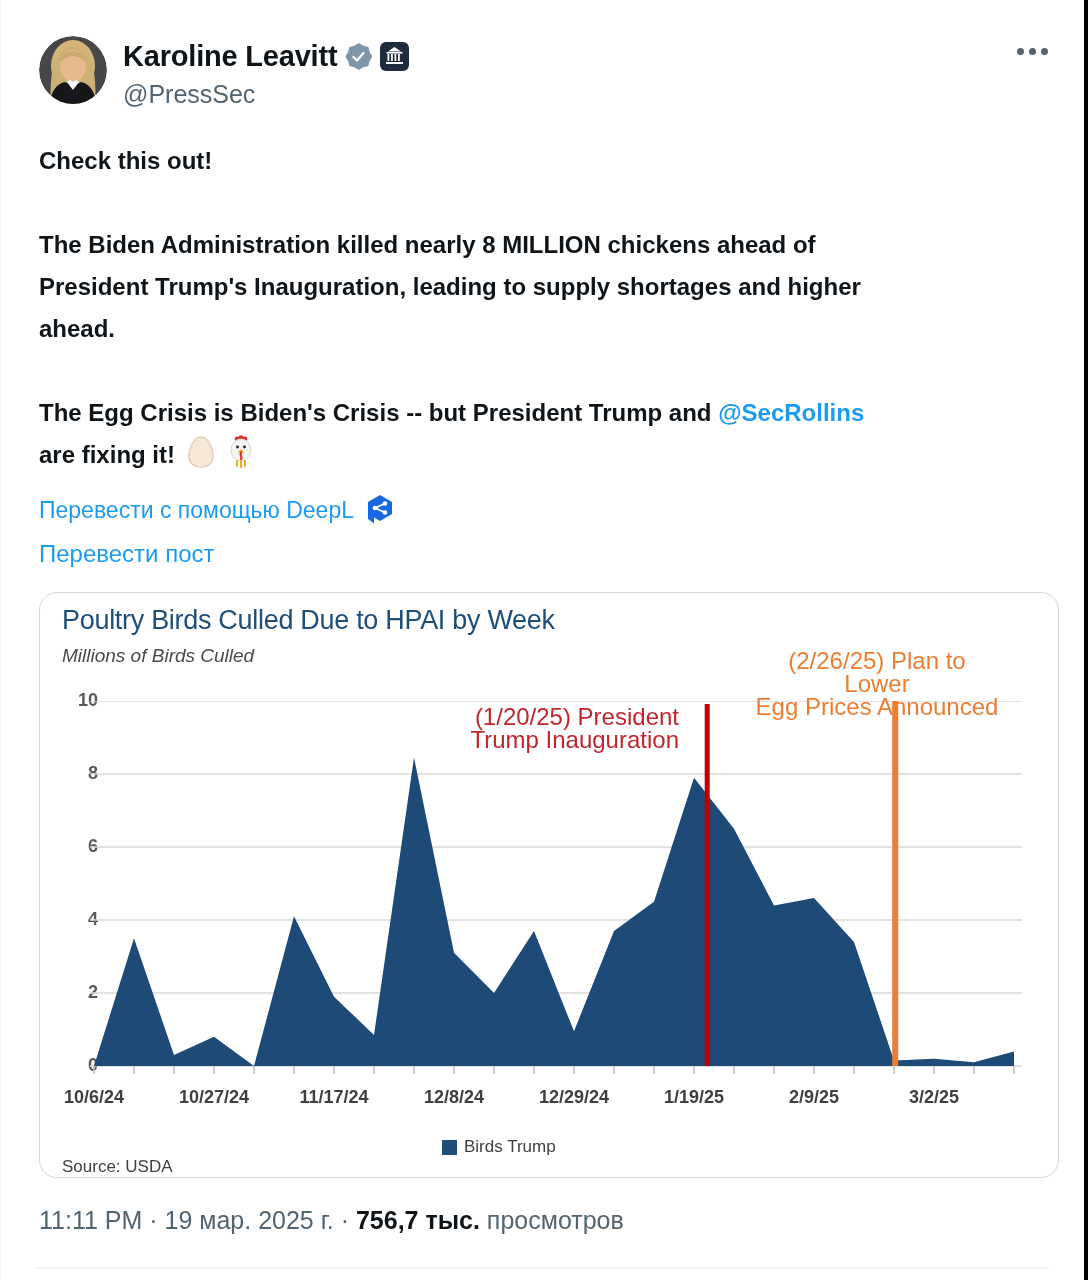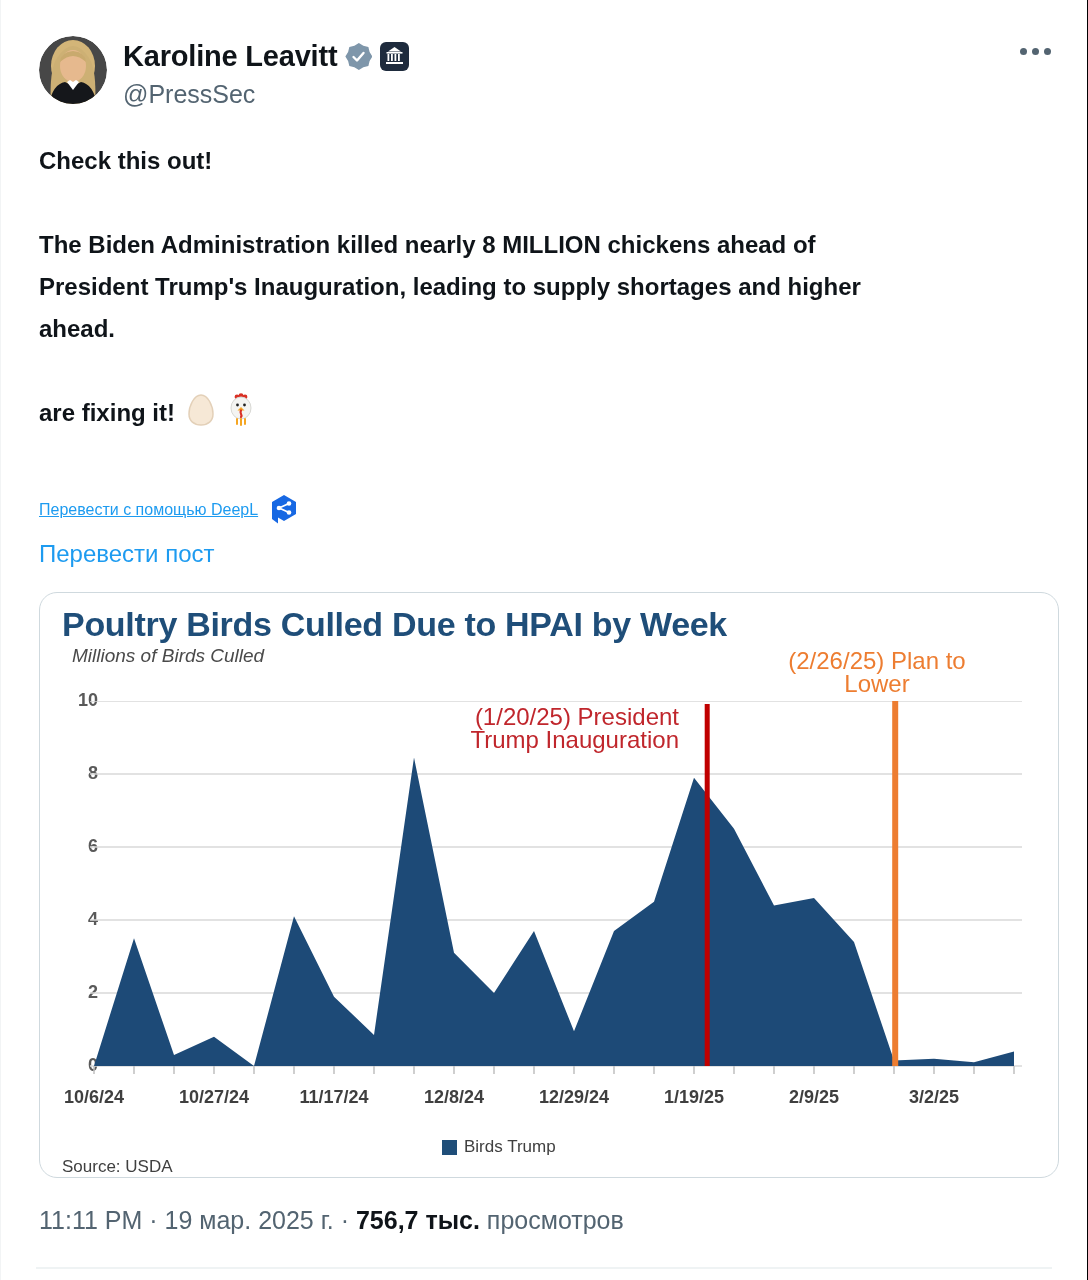--- a/index.html
+++ b/index.html
@@ -1,43 +1,43 @@
 <!DOCTYPE html>
 <html><head>
 <meta charset="utf-8">
 <style>
   html,body { margin:0; padding:0; background:#fff; }
   * { box-sizing:border-box; }
   .page {
     position:relative; width:1088px; height:1280px; background:#ffffff;
-    border-left:1px solid #f2f4f5; border-right:1px solid #000000;
+    border-left:1px solid #f2f4f5; border-right:4px solid #000000;
     font-family:"Liberation Sans", sans-serif; color:#0f1419; overflow:hidden;
   }
   
   .avatar { position:absolute; left:38px; top:36px; width:68px; height:68px; border-radius:50%; overflow:hidden; }
   .name-row { position:absolute; left:122px; top:40px; display:flex; align-items:center; gap:8px; }
   .author-name { font-size:29px; font-weight:bold; color:#0f1419; letter-spacing:-0.2px; }
   .verified { width:27px; height:27px; background:#7e96aa; display:inline-flex; align-items:center; justify-content:center;
     clip-path:polygon(50% 0%,66.5% 10.2%,85.3% 14.7%,89.8% 33.5%,100% 50%,89.8% 66.5%,85.3% 85.3%,66.5% 89.8%,50% 100%,33.5% 89.8%,14.7% 85.3%,10.2% 66.5%,0% 50%,10.2% 33.5%,14.7% 14.7%,33.5% 10.2%); }
   .wh-badge { width:29px; height:29px; background:#1e2b3d; border-radius:6px; display:inline-flex; align-items:center; justify-content:center; }
   .handle { position:absolute; left:122px; top:80px; font-size:25px; color:#536471; }
   .more-btn { position:absolute; right:36px; top:48px; display:flex; gap:5px; cursor:pointer; }
   .more-btn i { width:7px; height:7px; border-radius:50%; background:#536471; }
   
   .body-text { position:absolute; left:38px; top:140px; width:1010px; font-size:24px; line-height:42px; color:#0f1419;font-weight:bold; }
   .body-text .para { margin:0 0 42px 0; }
   .mention { color:#1d9bf0; text-decoration:none; }
   .emoji-svg { vertical-align:-5px; margin-left:6px; }
   .translate-row { position:absolute; left:38px; top:494px; display:flex; align-items:center; gap:10px; }
-  .deepl-link { font-size:16px; color:#1d9bf0; text-decoration:underline; cursor:pointer; }
+  .deepl-link { font-size:23px; color:#1d9bf0; cursor:pointer; }
   .translate-post { position:absolute; left:38px; top:540px; font-size:24px; color:#1d9bf0; cursor:pointer; }
   
   .card { position:absolute; left:38px; top:592px; width:1020px; height:586px; border:1px solid #cfd9de; border-radius:18px; background:#fff; overflow:hidden; }
-  .chart-title { position:absolute; left:22px; top:12px; font-size:34px; font-weight:bold; color:#1f4e79; letter-spacing:-0.3px; }
-  .chart-subtitle { position:absolute; left:22px; top:52px; font-size:19px; font-style:italic; color:#4a4a4a;margin-left:10px; }
+  .chart-title { position:absolute; left:22px; top:12px; font-size:27px; font-weight:normal; color:#1f4e79; letter-spacing:-0.3px; }
+  .chart-subtitle { position:absolute; left:22px; top:52px; font-size:19px; font-style:italic; color:#4a4a4a; }
   .ylabel-span { position:absolute; left:14px; width:44px; text-align:right; font-size:18px; font-weight:bold; color:#595959; }
   #plot-svg { position:absolute; left:50px; top:108px; }
   .xlabel-span { position:absolute; width:120px; text-align:center; top:494px; font-size:18px; font-weight:700; color:#3f3f3f; }
   .ann { position:absolute; font-size:24px; font-weight:400; line-height:23px; }
   .ann-red { left:399px; top:112px; width:240px; text-align:right; color:#c0262c; }
   .ann-orange { left:713px; top:56px; width:248px; text-align:center; color:#ed7d31; }
   .legend { position:absolute; left:402px; top:544px; display:flex; align-items:center; gap:7px; font-size:17px; color:#404040; }
   .legend .swatch { width:15px; height:15px; background:#1f4e79; display:inline-block; }
   .source { position:absolute; left:22px; top:548px; font-size:17px; color:#404040;margin-top:16px; }
   
@@ -97,20 +97,21 @@
   </div>
 
   <div class="body-text">
     <div class="para">Check this out!</div>
     <div class="para">
       <div>The Biden Administration killed nearly 8 MILLION chickens ahead of</div>
       <div>President Trump's Inauguration, leading to supply shortages and higher</div>
       <div>ahead.</div>
     </div>
     <div class="para">
+      <div><span>The Egg Crisis is Biden's Crisis -- but President Trump and </span><a class="mention" href="#">@SecRollins</a></div>
       <div>
         <span>are fixing it!</span>
         <svg class="emoji-svg" width="26" height="32" viewBox="0 0 26 32">
             <path d="M13 1 C20 1 25 12 25 20 C25 27 20 31 13 31 C6 31 1 27 1 20 C1 12 6 1 13 1 Z" fill="#f6e8d6" stroke="#e3d0b8" stroke-width="1.5"></path>
           </svg>
         <svg class="emoji-svg" width="30" height="34" viewBox="0 0 30 34">
           <circle cx="11" cy="5" r="2.4" fill="#d93025"></circle>
             <circle cx="15" cy="3.6" r="2.4" fill="#d93025"></circle>
             <circle cx="19" cy="5" r="2.4" fill="#d93025"></circle>
           <ellipse cx="15" cy="16" rx="10" ry="11" fill="#f4f4f2" stroke="#d8d8d4" stroke-width="1"></ellipse>
@@ -181,20 +182,21 @@
         <polygon points="4,365 4,365 44,237.25 84,354.05 124,335.8 164,365 204,215.35000000000002 244,295.65 284,333.975 324,56.575000000000045 364,251.85 404,292 444,229.95 484,330.325 524,229.95 564,200.75 604,76.64999999999998 644,127.75 684,204.39999999999998 724,197.10000000000002 764,240.9 804,359.525 844,357.7 884,361.35 924,350.4 924,365" fill="#1d4a77"></polygon>
         <line x1="617.2" x2="617.2" y1="3" y2="365" stroke="#c00000" stroke-width="5"></line>
         <line x1="805.2" x2="805.2" y1="0" y2="365" stroke="#ed7d31" stroke-width="6"></line>
       </svg>
     <div class="ann ann-red">
       <div>(1/20/25)  President</div>
       <div>Trump Inauguration</div>
     </div>
     <div class="ann ann-orange">
       <div>(2/26/25)  Plan to Lower</div>
+      <div>Egg Prices Announced</div>
     </div>
     <div id="xlabels">
         <span class="xlabel-span" style="left: -6px;">10/6/24</span>
         <span class="xlabel-span" style="left: 114px;">10/27/24</span>
         <span class="xlabel-span" style="left: 234px;">11/17/24</span>
         <span class="xlabel-span" style="left: 354px;">12/8/24</span>
         <span class="xlabel-span" style="left: 474px;">12/29/24</span>
         <span class="xlabel-span" style="left: 594px;">1/19/25</span>
         <span class="xlabel-span" style="left: 714px;">2/9/25</span>
         <span class="xlabel-span" style="left: 834px;">3/2/25</span>

